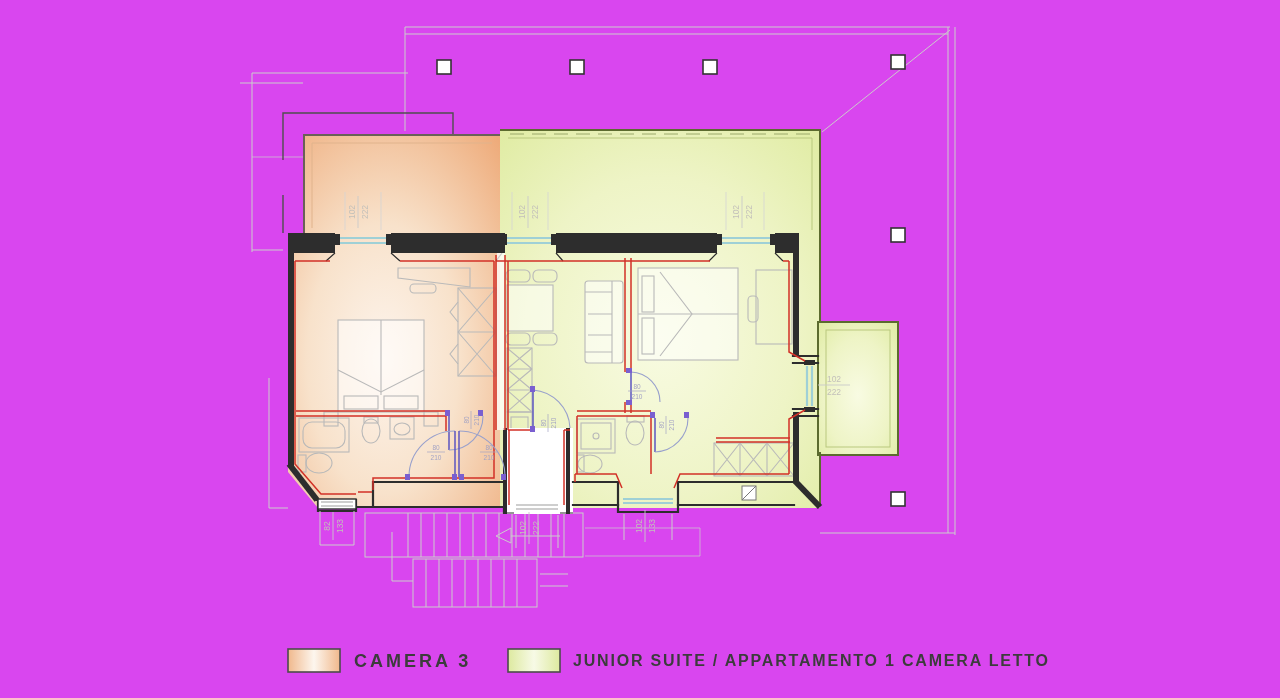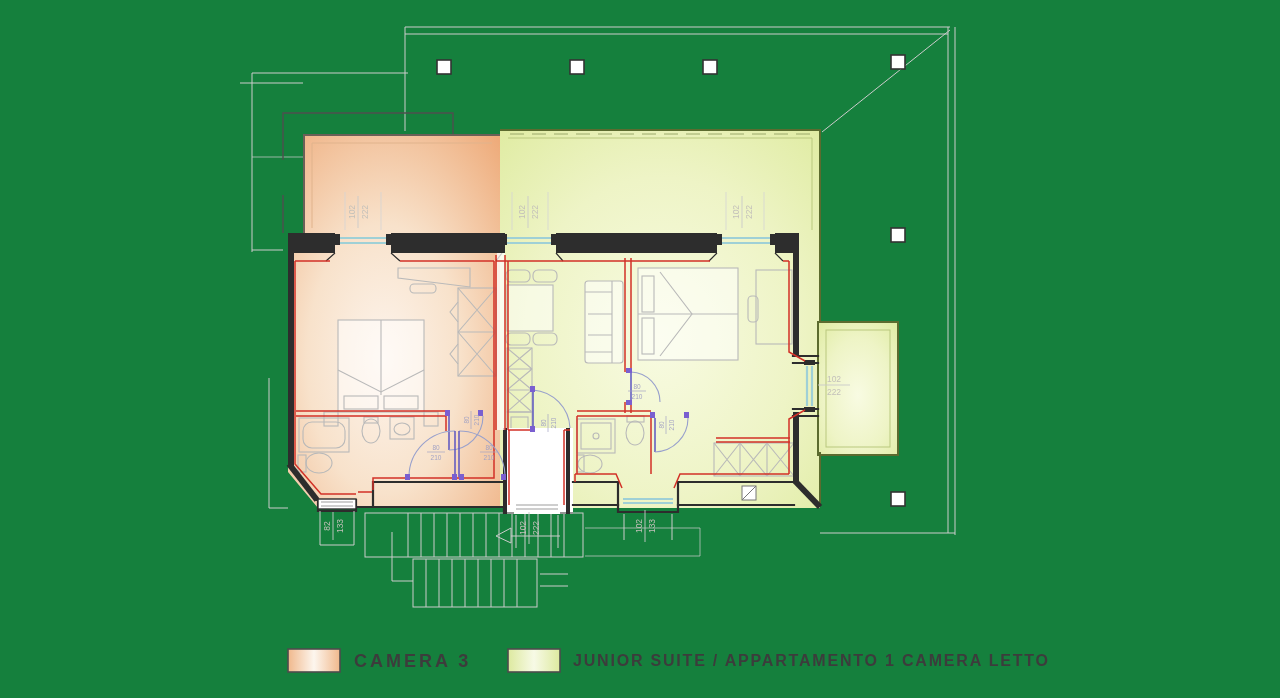--- a/index.html
+++ b/index.html
@@ -1,16 +1,16 @@
 <!DOCTYPE html>
 <html style="--wall-red: #d23127; --wall-dark: #2d2d2d; --sill-cyan: #9fd0d6; --door-purple: #7a5fd0; --outline-gray: #cccccc; --camera3-edge: #efad7c; --camera3-center: #fdf4ec; --suite-edge: #dcea9b; --suite-center: #f7fade;"><head>
 <meta charset="utf-8">
 <style>
   html,body{margin:0;padding:0;background:#ffffff;}
-  .canvas{width:1280px;height:698px;position:relative;background:#15803d;font-family:"Liberation Sans",sans-serif;}
+  .canvas{width:1280px;height:698px;position:relative;background:#d946ef;font-family:"Liberation Sans",sans-serif;}
   
   .lg{stroke:#cccccc;stroke-width:1;fill:none}
   .lgf{stroke:#cccccc;stroke-width:0.9;fill:none;opacity:.8}
   .dg{stroke:#4f4f4f;stroke-width:1.4;fill:none}
   .post{fill:#ffffff;stroke:#333333;stroke-width:1.6}
   .wall{stroke:#2d2d2d;stroke-width:2.2;fill:none;stroke-linejoin:miter;stroke-linecap:square}
   .wallthin{stroke:#2d2d2d;stroke-width:1.2;fill:none}
   .wallfill{fill:#2d2d2d;stroke:none}
   .red{stroke:var(--wall-red,#d23127);stroke-width:1.5;fill:none;stroke-linejoin:miter}
   .sill{stroke:var(--sill-cyan,#9fd0d6);stroke-width:2.2;fill:none}

